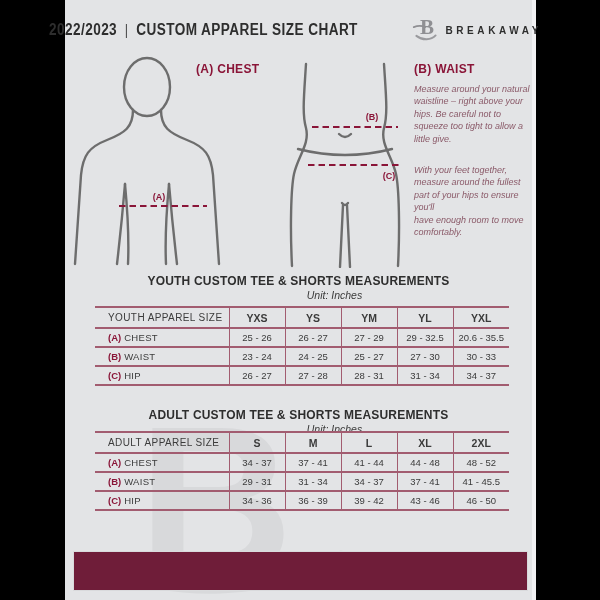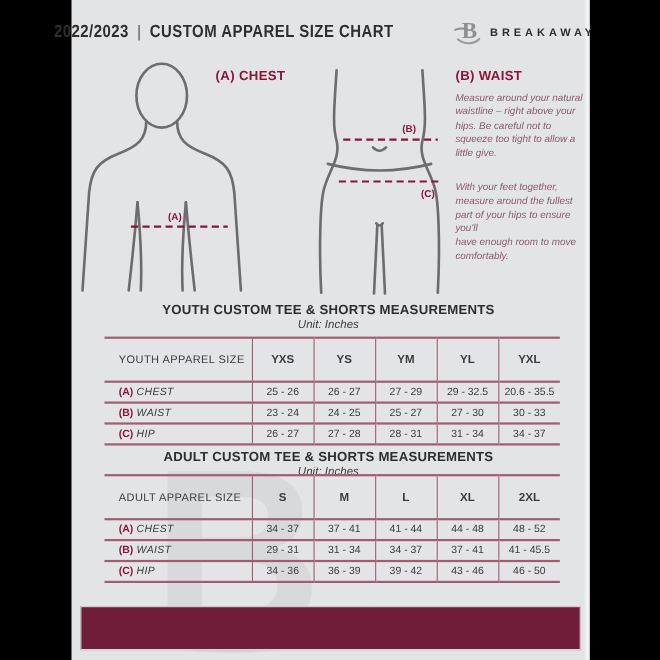--- a/index.html
+++ b/index.html
@@ -24,34 +24,34 @@
   .watermark{position:absolute;left:18px;top:398px;z-index:0;}
   
   .fig{position:absolute;z-index:1;}
   .instr{position:absolute;z-index:1;}
   .instr h3{font-size:12px;font-weight:bold;color:var(--maroon);letter-spacing:.3px;margin-bottom:7px;}
   .instr p{font-size:9px;font-style:italic;color:var(--mauve);line-height:1.38;white-space:pre-line;}
   
   .sec-title{position:absolute;width:100%;text-align:center;font-weight:bold;font-size:12px;
              color:var(--ink);letter-spacing:.2px;z-index:1;}
   .sec-unit{position:absolute;width:100%;text-align:center;font-style:italic;font-size:10.5px;
-            color:#3a3a3a;z-index:1;}
+            color:#3a3a3a;z-index:1;margin-left:36px;}
   
   .size-table{position:absolute;left:30px;width:414px;border-collapse:collapse;
               table-layout:fixed;z-index:1;}
   .size-table th,.size-table td{border:1.6px solid var(--line);
               border-top-width:2px;border-bottom-width:2px;text-align:center;
               color:#3b3b3b;background:transparent;}
   .size-table tr>*:first-child{border-left:0;width:134px;text-align:left;padding-left:13px;}
   .size-table tr>*:last-child{border-right:0;}
-  .size-table th{height:40px;font-size:10.5px;font-weight:bold;}
+  .size-table th{height:21px;font-size:10.5px;font-weight:bold;}
   .size-table th:first-child{font-weight:normal;font-size:10px;letter-spacing:.4px;}
   .size-table td{height:19px;font-size:9.5px;}
   .pfx{color:var(--maroon);font-weight:bold;margin-right:3px;}
-  .row-label{letter-spacing:.3px;font-style:italic;}
+  .row-label{letter-spacing:.3px;}
   
   .footer{position:absolute;left:8px;top:551px;width:455px;height:40px;background:var(--footer);
           border:1px solid #d9dadc;z-index:2;}
   
   .outline{fill:none;stroke:var(--figure);stroke-width:2.4;stroke-linecap:round;}
   .dash{fill:none;stroke:var(--maroon);stroke-width:2;stroke-dasharray:6.5 4;}
   .fig-label{font:bold 9px "Liberation Sans",sans-serif;fill:var(--maroon);}
 </style>
 </head>
 <body>

